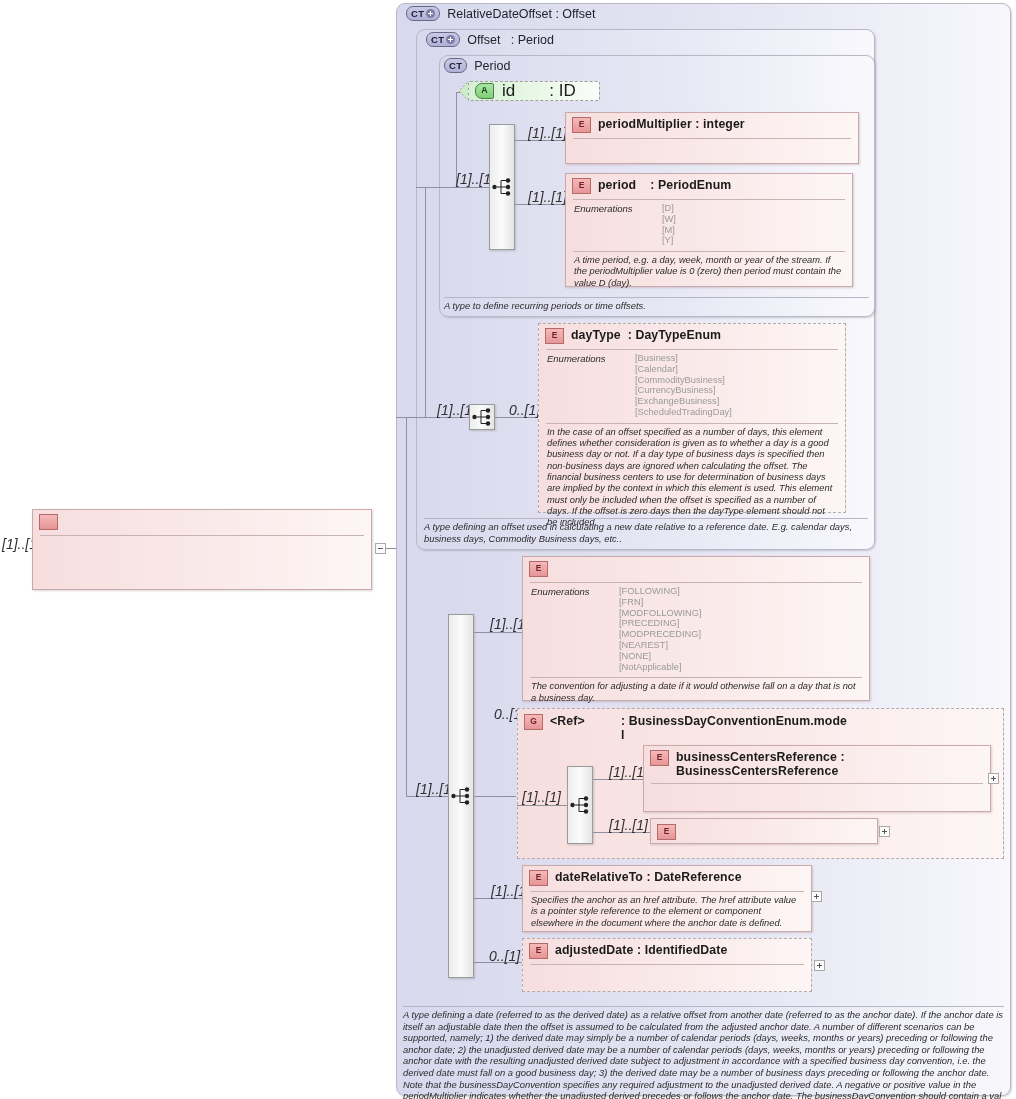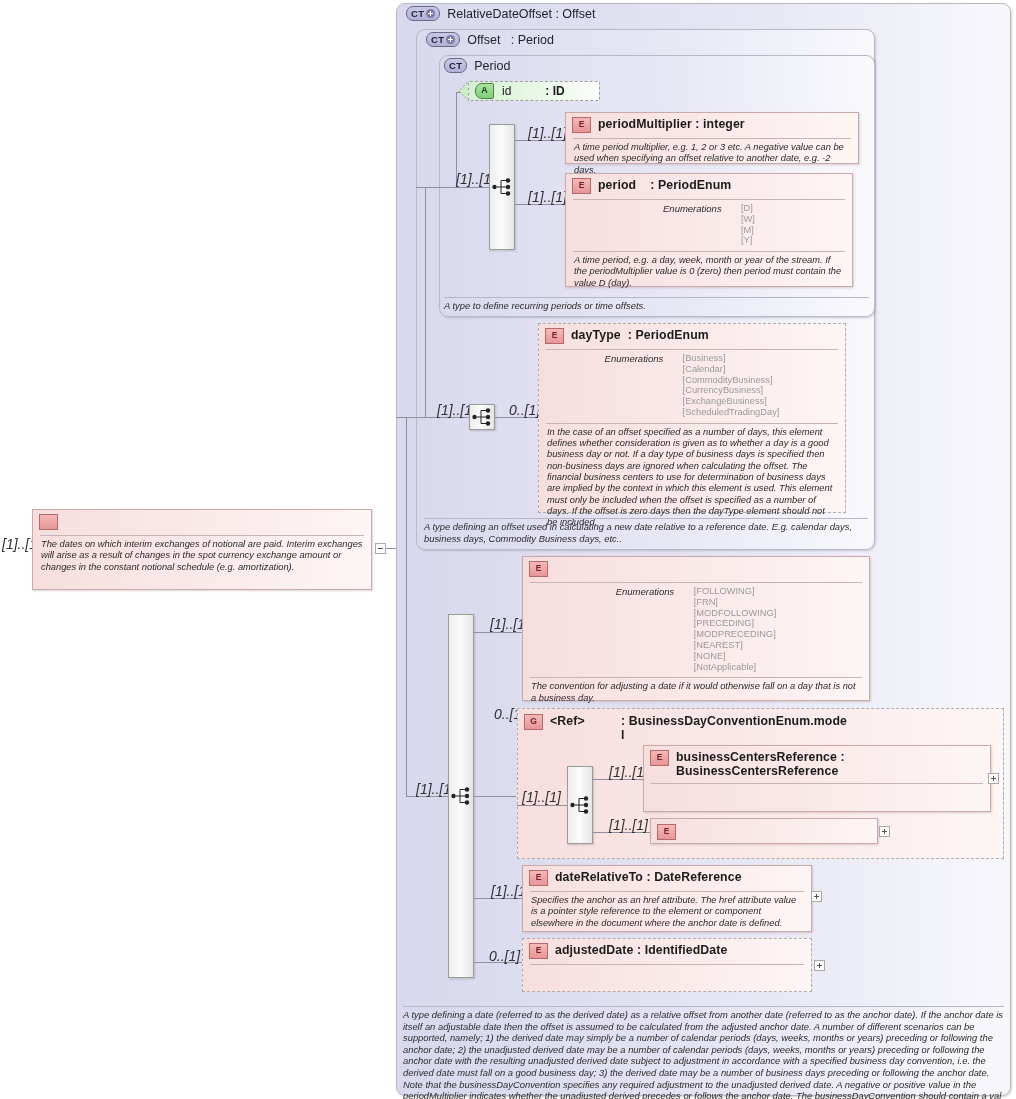--- a/index.html
+++ b/index.html
@@ -36,33 +36,33 @@
   .ebox-hd{display:flex;align-items:flex-start;gap:7px;padding:4px 7px 4px 6px;}
   .eico{flex:0 0 auto;width:17px;height:14px;border:1px solid #b36a6a;
         background:linear-gradient(180deg,#f6b8b8,#e79595);
         color:#6d2626;font-size:8.5px;font-weight:bold;line-height:12px;text-align:center;}
   .eico.g{background:linear-gradient(180deg,#f6b8b8,#e79595);}
   .ename{font-size:12.3px;color:#1b1b1b;font-weight:bold;line-height:14px;
          letter-spacing:.1px;white-space:pre-wrap;}
   .sep{height:1px;background:#c7b3b3;margin:1px 7px 0 7px;}
   .edoc{font-style:italic;font-size:9.3px;line-height:11.3px;color:#2b2b2b;
         padding:3px 8px 4px 8px;}
-  .enum-row{display:flex;padding:3px 8px 2px 8px;gap:8px;justify-content:center;}
+  .enum-row{display:flex;padding:3px 8px 2px 8px;gap:18px;}
   .enum-lab{font-style:italic;font-size:9.5px;color:#2b2b2b;flex:0 0 auto;width:70px;}
   .enum-vals{font-size:9.3px;color:#9a9a9a;line-height:10.8px;}
 
   
   .attrbox{position:absolute;box-sizing:border-box;border:1px dashed #9e9e9e;
      background:linear-gradient(90deg,#d5f0d2 0%,#e6f7e3 45%,#fbfdfa 100%);
      border-radius:2px;display:flex;align-items:center;}
   .aico{width:17px;height:14px;border:1px solid #4f7a4f;border-radius:7px 2px 2px 7px;
         background:linear-gradient(180deg,#a9e6a2,#7fcf79);color:#17411a;
         font-size:8.8px;font-weight:bold;line-height:12px;text-align:center;
         margin-left:6px;}
-  .aname{font-size:12px;color:#1b1b1b;margin-left:8px;text-align:center;}
+  .aname{font-size:17px;color:#1b1b1b;margin-left:8px;text-align:center;}
 
   
   .seq{position:absolute;box-sizing:border-box;border:1px solid #9b9b9b;
        background:linear-gradient(90deg,#ededed 0%,#fbfbfb 50%,#e4e4e4 100%);
        box-shadow:1px 1px 2px rgba(120,120,120,.35);}
   .seq svg{position:absolute;left:50%;top:50%;transform:translate(-50%,-50%);}
 
   
   .ln{position:absolute;background:#8f8f9e;}
   .ln.h{height:1px;}
@@ -82,21 +82,20 @@
 </style>
 </head>
 <body>
 
 <div class="card" style="left:2px;top:536px;">[1]..[1]</div>
 <div class="ebox" style="left:32px;top:509px;width:340px;height:81px;">
   <div class="ebox-hd">
     <span class="eico" style="font-size:0;">E</span>
   </div>
   <div class="sep"></div>
-  <div class="edoc">The dates on which interim exchanges of notional are paid. Interim exchanges will arise as a result of changes in the spot currency exchange amount or changes in the constant notional schedule (e.g. amortization).</div>
 </div>
 <div class="tgl" style="left:375px;top:543px;"></div>
 <div class="ln h" style="left:386px;top:548px;width:10px;"></div>
 
 <div class="ct-box" style="left:396px;top:3px;width:615px;height:1093px;"></div>
 <div class="ct-hdr" style="left:406px;top:6px;">
   <span class="badge">CT<span class="plus"></span></span>
   <span class="ct-title">RelativeDateOffset : Offset</span>
 </div>
 
@@ -113,21 +112,21 @@
 </div>
 
 <div class="ln v" style="left:456px;top:92px;height:95px;"></div>
 <div class="ln h" style="left:456px;top:92px;width:8px;"></div>
 <svg class="abs" style="left:458px;top:81px;width:12px;height:20px;">
   <polygon points="11,0 11,20 1,10" fill="#cbedc6" stroke="#9e9e9e" stroke-width="1" stroke-dasharray="2,2"></polygon>
 </svg>
 <div class="attrbox" style="left:468px;top:81px;width:132px;height:20px;">
   <span class="aico">A</span>
   <span class="aname">id</span>
-  <span class="aname" style="margin-left:34px;font-weight:bold;">: ID</span>
+  <span class="aname" style="margin-left:34px;">: ID</span>
 </div>
 
 <div class="ln h" style="left:456px;top:187px;width:34px;"></div>
 <div class="card" style="left:456px;top:171px;">[1]..[1]</div>
 <div class="seq" style="left:489px;top:124px;width:26px;height:126px;">
   <svg width="20" height="18" viewBox="0 0 20 18">
     <circle cx="2.5" cy="9" r="2.2" fill="#222"></circle>
     <line x1="4.5" y1="9" x2="9" y2="9" stroke="#222" stroke-width="1"></line>
     <line x1="9" y1="2.5" x2="9" y2="15.5" stroke="#222" stroke-width="1"></line>
     <line x1="9" y1="2.5" x2="14" y2="2.5" stroke="#222" stroke-width="1"></line>
@@ -142,21 +141,20 @@
 <div class="card" style="left:528px;top:125px;">[1]..[1]</div>
 <div class="ln h" style="left:515px;top:204px;width:50px;"></div>
 <div class="card" style="left:528px;top:189px;">[1]..[1]</div>
 
 <div class="ebox" style="left:565px;top:112px;width:294px;height:52px;">
   <div class="ebox-hd">
     <span class="eico">E</span>
     <span class="ename">periodMultiplier : integer</span>
   </div>
   <div class="sep"></div>
-  <div class="edoc">A time period multiplier, e.g. 1, 2 or 3 etc. A negative value can be used when specifying an offset relative to another date, e.g. -2 days.</div>
 </div>
 
 <div class="ebox" style="left:565px;top:173px;width:288px;height:114px;">
   <div class="ebox-hd">
     <span class="eico">E</span>
     <span class="ename">period    : PeriodEnum</span>
   </div>
   <div class="sep"></div>
   <div class="enum-row">
     <span class="enum-lab">Enumerations</span>
@@ -191,21 +189,21 @@
     <circle cx="16" cy="9" r="2.2" fill="#222"></circle>
     <circle cx="16" cy="15.5" r="2.2" fill="#222"></circle>
   </svg>
 </div>
 <div class="ln h" style="left:495px;top:417px;width:45px;"></div>
 <div class="card" style="left:509px;top:402px;">0..[1]</div>
 
 <div class="ebox dashed" style="left:538px;top:323px;width:308px;height:190px;">
   <div class="ebox-hd">
     <span class="eico">E</span>
-    <span class="ename">dayType  : PeriodEnum</span>
+    <span class="ename">dayType  : DayTypeEnum</span>
   </div>
   <div class="sep"></div>
   <div class="enum-row">
     <span class="enum-lab">Enumerations</span>
     <span class="enum-vals">
       <span>[Business]</span><br>
       <span>[Calendar]</span><br>
       <span>[CommodityBusiness]</span><br>
       <span>[CurrencyBusiness]</span><br>
       <span>[ExchangeBusiness]</span><br>

